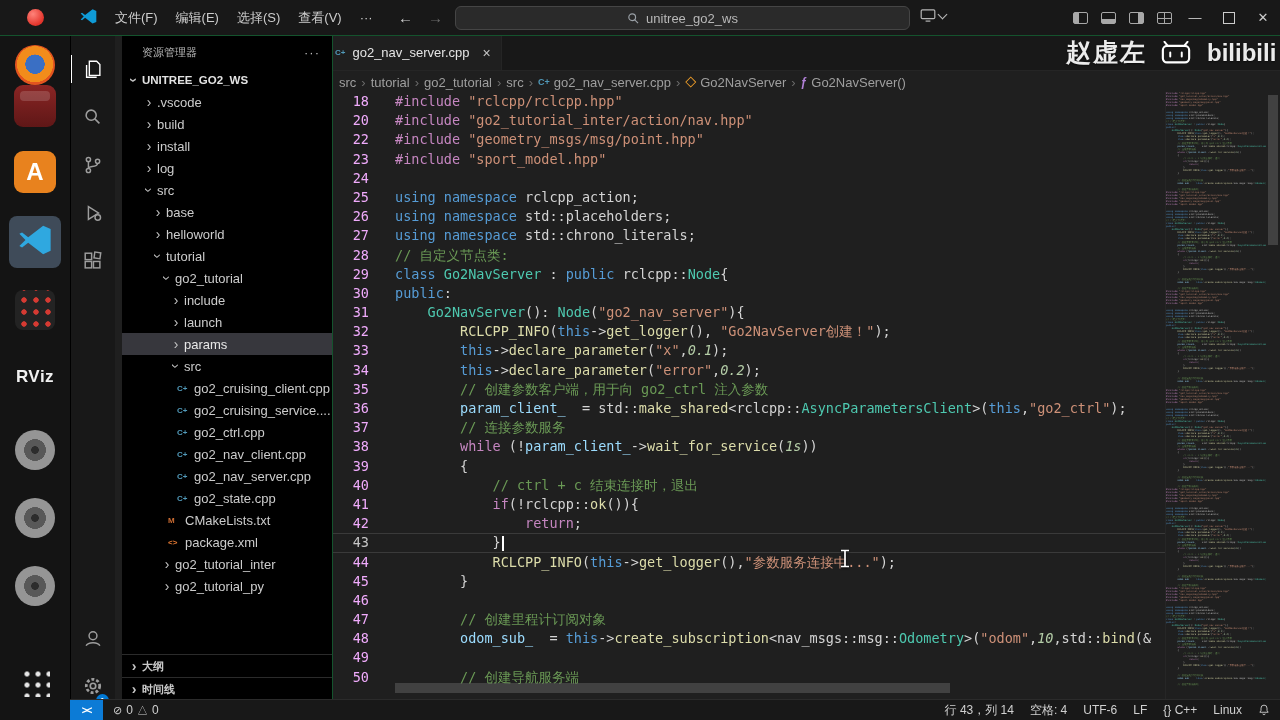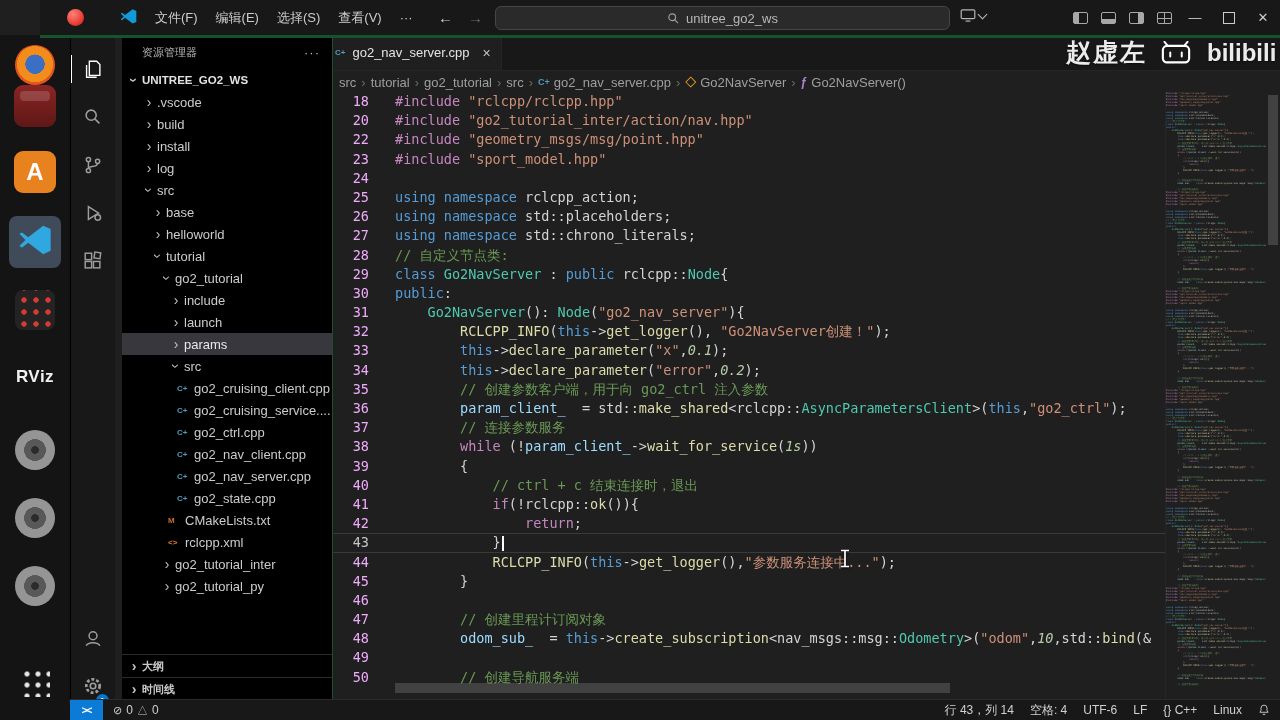--- a/index.html
+++ b/index.html
@@ -1,20 +1,20 @@
 <!DOCTYPE html>
 <html lang="zh"><head>
 <meta charset="utf-8">
 <style>
   html,body{margin:0;padding:0;background:#000;}
   .root{position:relative;width:1280px;height:720px;background:#1f1f1f;overflow:hidden;
         font-family:"Liberation Sans",sans-serif;color:#ccc;}
 
   
-  .titlebar{position:absolute;left:0;top:0;right:0;height:35px;background:#181818;border-bottom:3px solid #14532d;z-index:50;margin-left:40px;}
+  .titlebar{position:absolute;left:0;top:0;right:0;height:35px;background:#181818;border-bottom:1px solid #14532d;z-index:50;}
   .record-dot{position:absolute;left:27px;top:9px;width:17px;height:17px;border-radius:50%;
               background:radial-gradient(circle at 35% 30%,#ff837a,#e3342b 70%);}
   .tb-logo{position:absolute;left:80px;top:9px;width:17px;height:17px;}
   .menu-bar{position:absolute;left:106px;top:0;height:35px;display:flex;align-items:center;}
   .menu-item{padding:0 9px;font-size:13px;color:#cccccc;line-height:35px;cursor:default;}
   .nav-arrows{position:absolute;left:398px;top:0;height:35px;display:flex;align-items:center;gap:15px;font-size:15px;color:#cfcfcf;}
   .nav-arrows .fwd{color:#6a6a6a;}
   .tb-search{position:absolute;left:455px;top:6px;width:453px;height:22px;background:#2a2a2a;border:1px solid #454545;
              border-radius:6px;display:flex;align-items:center;justify-content:center;gap:6px;color:#b8b8b8;font-size:13px;}
   .tb-monitor{position:absolute;left:920px;top:8px;display:flex;align-items:center;gap:3px;}
@@ -345,21 +345,21 @@
         <div class="tree-row" style="padding-left: 55px;">
           <span class="fi fi-cpp">C+</span>
           <span class="tree-label">go2_state.cpp</span>
         </div>
         <div class="tree-row" style="padding-left: 46px;">
           <span class="fi fi-cmake">M</span>
           <span class="tree-label">CMakeLists.txt</span>
         </div>
         <div class="tree-row" style="padding-left: 46px;">
           <span class="fi fi-xml">&lt;&gt;</span>
-          <span class="tree-label">rclcpp.xml</span>
+          <span class="tree-label">package.xml</span>
         </div>
         <div class="tree-row" style="padding-left: 37px;">
           <span class="chev">›</span>
           <span class="tree-label">go2_tutorial_inter</span>
         </div>
         <div class="tree-row" style="padding-left: 37px;">
           <span class="chev">›</span>
           <span class="tree-label">go2_tutorial_py</span>
         </div>
       </div>

